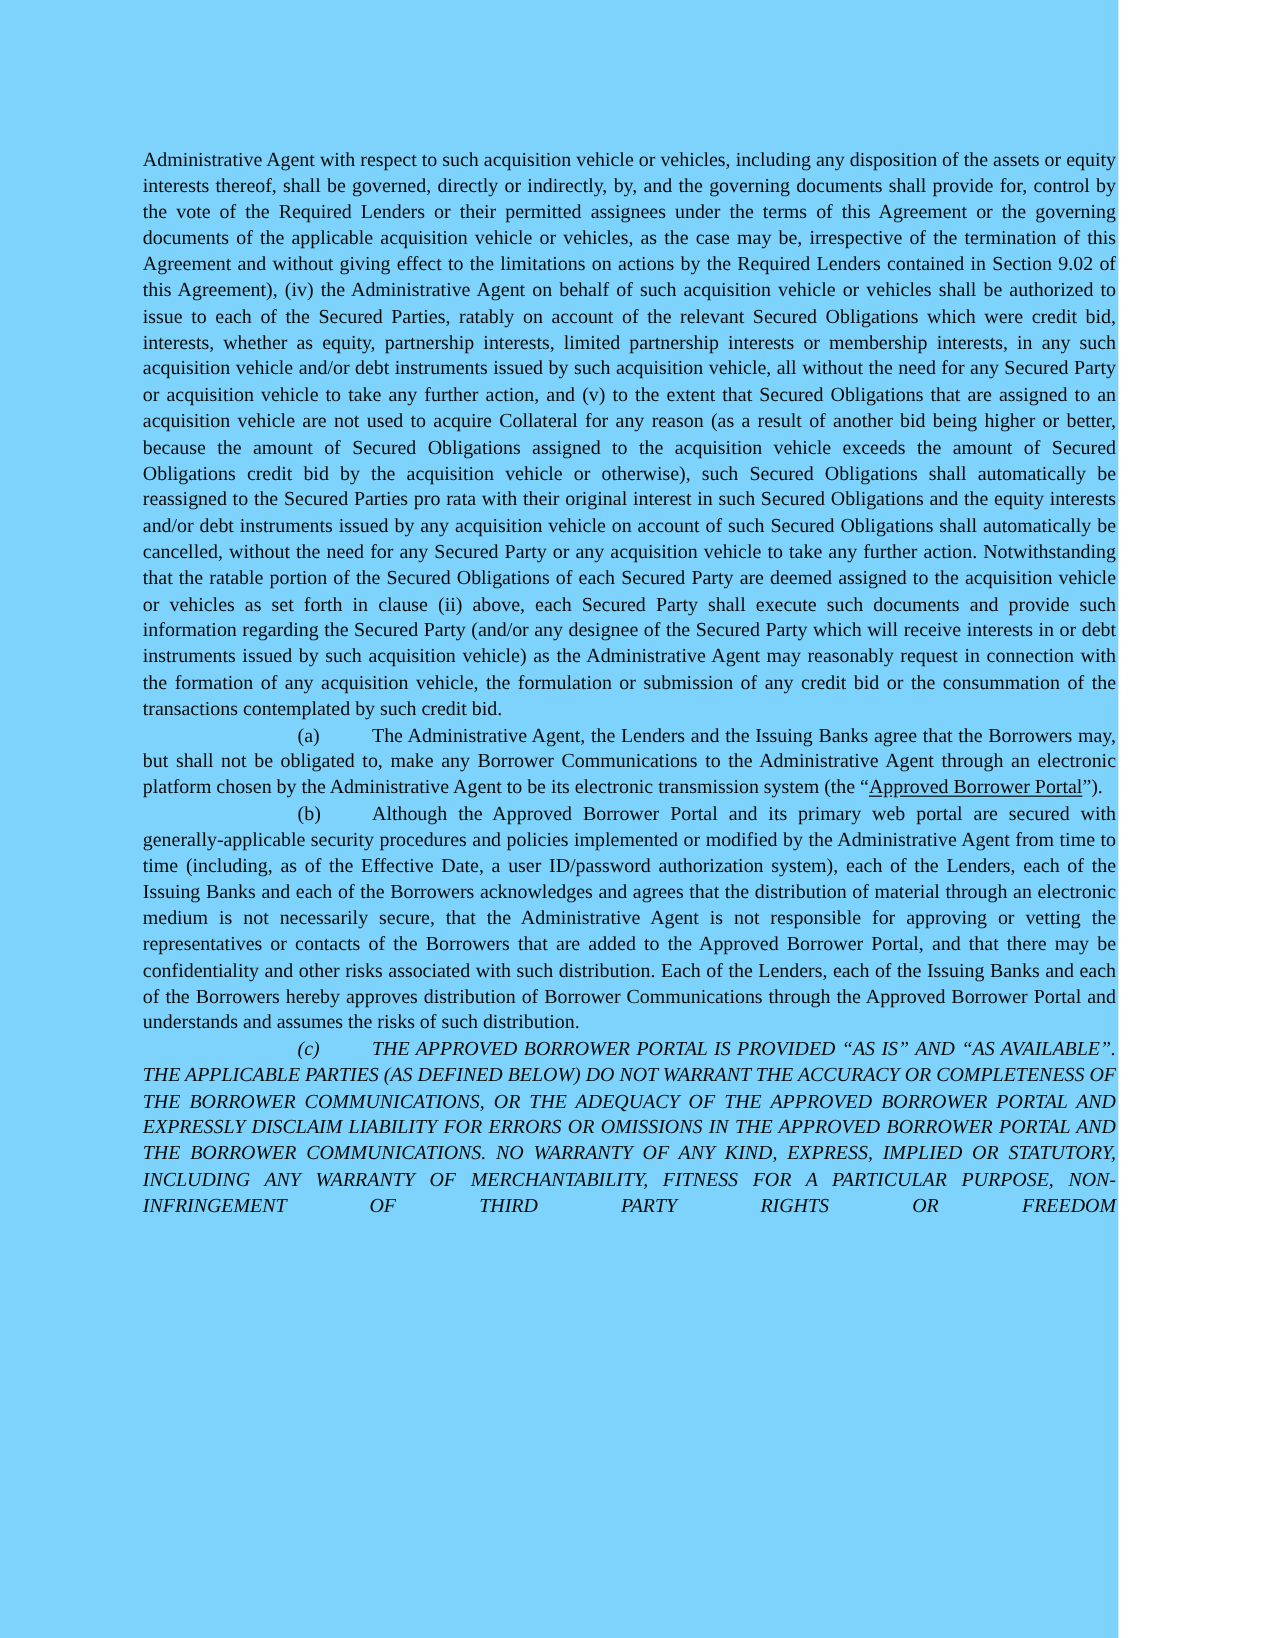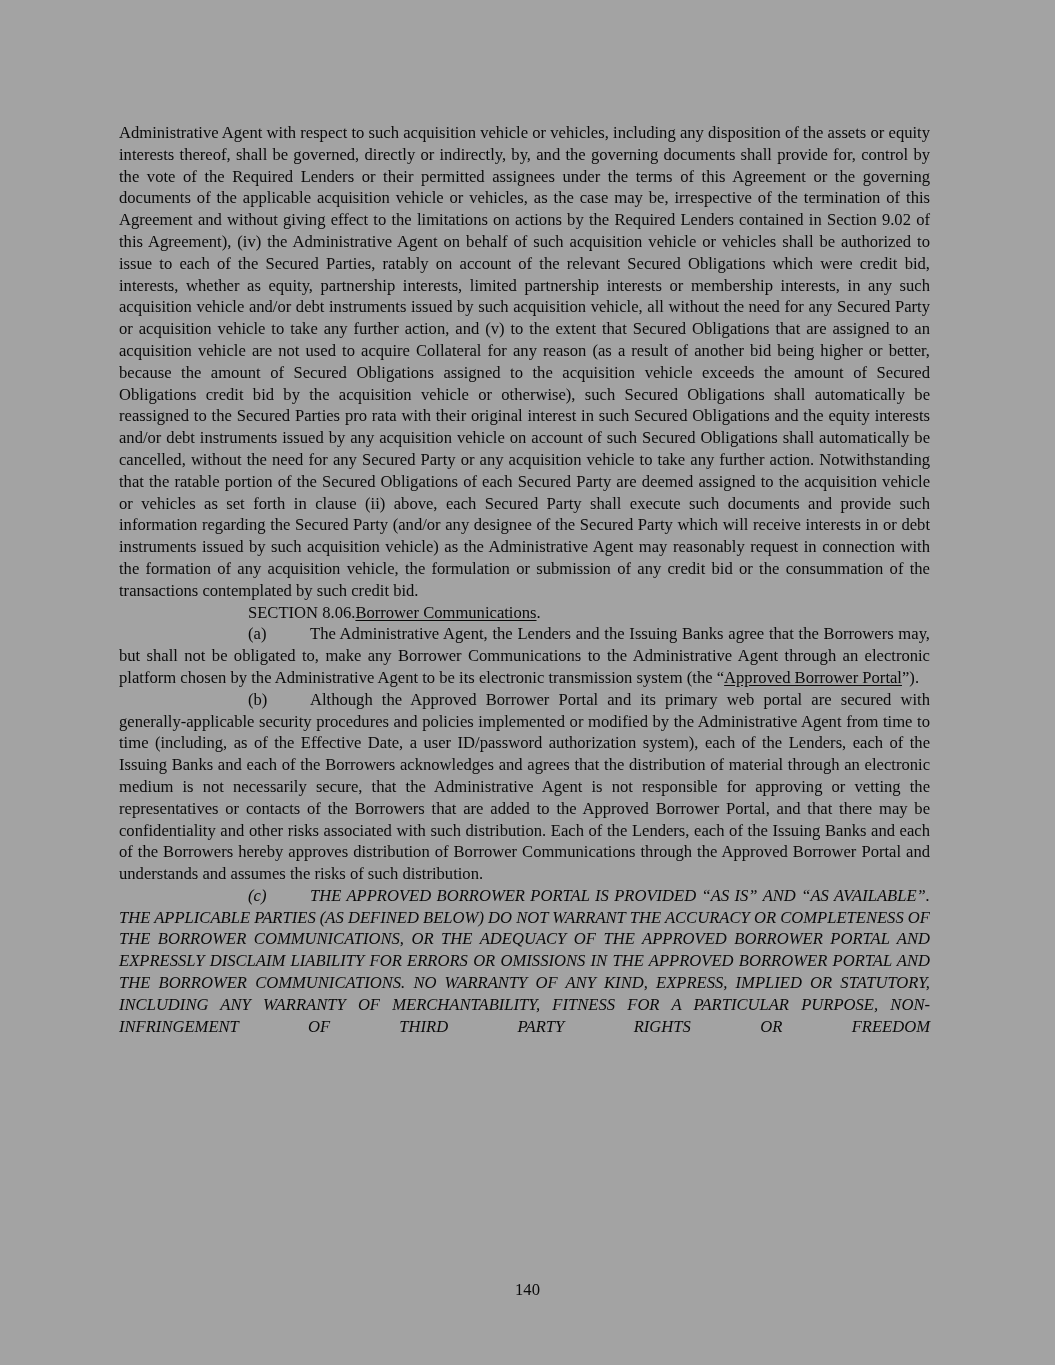--- a/index.html
+++ b/index.html
@@ -2,23 +2,23 @@
 <html><head>
 <meta charset="utf-8">
 <style>
   html, body {
     margin: 0;
     padding: 0;
     background: #ffffff;
   }
   .page {
     position: relative;
-    width: 1055px;
+    width: 932px;
     height: 1365px;
-    background: #a3a3a3;
+    background: #7dd3fc;
     color: #000000;
     font-family: "Liberation Serif", "DejaVu Serif", serif;
     overflow: hidden;
   }
   .content {
     position: absolute;
     left: 119px;
     top: 122px;
     width: 811px;
   }
@@ -56,24 +56,22 @@
   }
 </style>
 </head>
 <body>
 
 <div class="page">
   <div class="content">
 
     <p class="para">Administrative Agent with respect to such acquisition vehicle or vehicles, including any disposition of the assets or equity interests thereof, shall be governed, directly or indirectly, by, and the governing documents shall provide for, control by the vote of the Required Lenders or their permitted assignees under the terms of this Agreement or the governing documents of the applicable acquisition vehicle or vehicles, as the case may be, irrespective of the termination of this Agreement and without giving effect to the limitations on actions by the Required Lenders contained in Section 9.02 of this Agreement), (iv) the Administrative Agent on behalf of such acquisition vehicle or vehicles shall be authorized to issue to each of the Secured Parties, ratably on account of the relevant Secured Obligations which were credit bid, interests, whether as equity, partnership interests, limited partnership interests or membership interests, in any such acquisition vehicle and/or debt instruments issued by such acquisition vehicle, all without the need for any Secured Party or acquisition vehicle to take any further action, and (v) to the extent that Secured Obligations that are assigned to an acquisition vehicle are not used to acquire Collateral for any reason (as a result of another bid being higher or better, because the amount of Secured Obligations assigned to the acquisition vehicle exceeds the amount of Secured Obligations credit bid by the acquisition vehicle or otherwise), such Secured Obligations shall automatically be reassigned to the Secured Parties pro rata with their original interest in such Secured Obligations and the equity interests and/or debt instruments issued by any acquisition vehicle on account of such Secured Obligations shall automatically be cancelled, without the need for any Secured Party or any acquisition vehicle to take any further action. Notwithstanding that the ratable portion of the Secured Obligations of each Secured Party are deemed assigned to the acquisition vehicle or vehicles as set forth in clause (ii) above, each Secured Party shall execute such documents and provide such information regarding the Secured Party (and/or any designee of the Secured Party which will receive interests in or debt instruments issued by such acquisition vehicle) as the Administrative Agent may reasonably request in connection with the formation of any acquisition vehicle, the formulation or submission of any credit bid or the consummation of the transactions contemplated by such credit bid.</p>
 
-    <p class="para indent heading"><span>SECTION 8.06.</span><span class="u">Borrower Communications</span><span>.</span></p>
 
     <p class="para indent p-a"><span class="plabel">(a)</span><span>The Administrative Agent, the Lenders and the Issuing Banks agree that the Borrowers may, but shall not be obligated to, make any Borrower Communications to the Administrative Agent through an electronic platform chosen by the Administrative Agent to be its electronic transmission system (the “</span><span class="u">Approved Borrower Portal</span><span>”).</span></p>
 
     <p class="para indent p-b"><span class="plabel">(b)</span><span>Although the Approved Borrower Portal and its primary web portal are secured with generally-applicable security procedures and policies implemented or modified by the Administrative Agent from time to time (including, as of the Effective Date, a user ID/password authorization system), each of the Lenders, each of the Issuing Banks and each of the Borrowers acknowledges and agrees that the distribution of material through an electronic medium is not necessarily secure, that the Administrative Agent is not responsible for approving or vetting the representatives or contacts of the Borrowers that are added to the Approved Borrower Portal, and that there may be confidentiality and other risks associated with such distribution.  Each of the Lenders, each of the Issuing Banks and each of the Borrowers hereby approves distribution of Borrower Communications through the Approved Borrower Portal and understands and assumes the risks of such distribution.</span></p>
 
     <p class="para indent p-c"><span class="plabel">(c)</span><span>THE APPROVED BORROWER PORTAL IS PROVIDED “AS IS” AND “AS AVAILABLE”. THE APPLICABLE PARTIES (AS DEFINED BELOW) DO NOT WARRANT THE ACCURACY OR COMPLETENESS OF THE BORROWER COMMUNICATIONS, OR THE ADEQUACY OF THE APPROVED BORROWER PORTAL AND EXPRESSLY DISCLAIM LIABILITY FOR ERRORS OR OMISSIONS IN THE APPROVED BORROWER PORTAL AND THE BORROWER COMMUNICATIONS.  NO WARRANTY OF ANY KIND, EXPRESS, IMPLIED OR STATUTORY, INCLUDING ANY WARRANTY OF MERCHANTABILITY, FITNESS FOR A PARTICULAR PURPOSE, NON-INFRINGEMENT OF THIRD PARTY RIGHTS OR FREEDOM</span></p>
 
   </div>
 
-  <div class="page-number">140</div>
 </div>
 
 </body></html>

